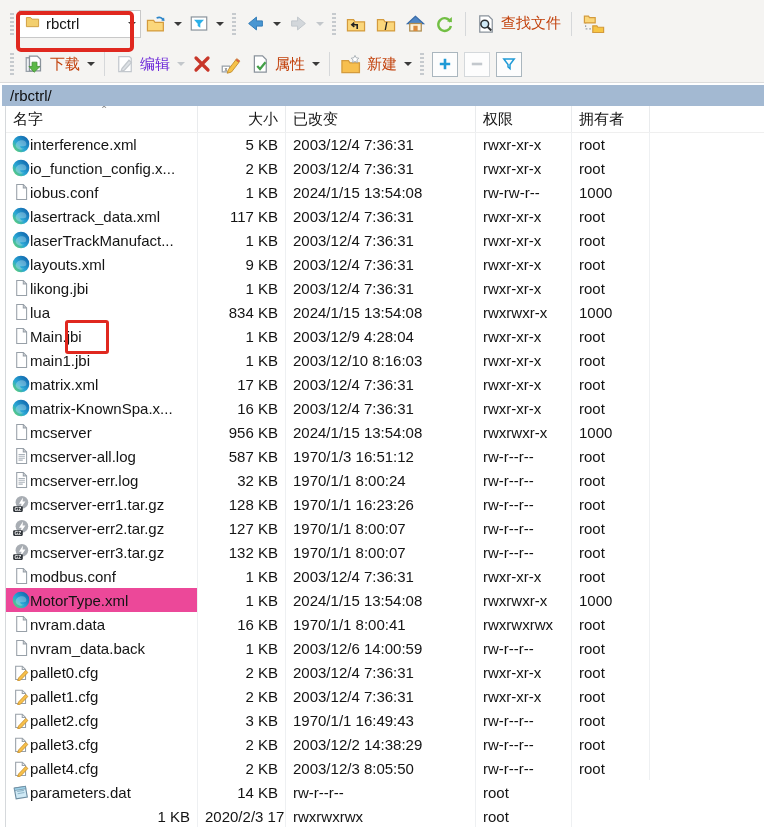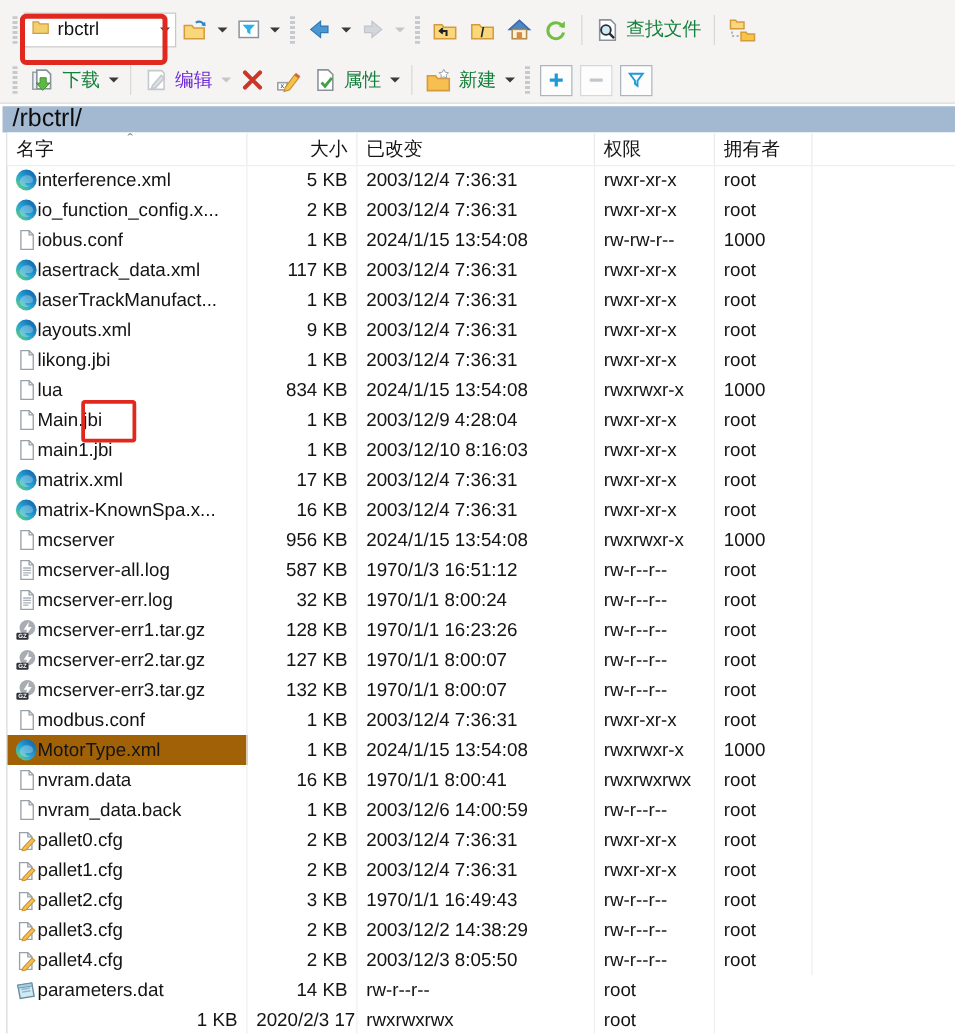--- a/index.html
+++ b/index.html
@@ -7,49 +7,49 @@
           font-family:"Liberation Sans","DejaVu Sans",sans-serif;color:#141414;}
   
   .toolbars{position:absolute;top:0;left:0;right:0;height:82px;background:#f5f4f2;border-bottom:1px solid #dcdcdc;}
   .tb{display:flex;align-items:center;}
   .tb1{height:47px;padding-left:5px;}
   .tb2{height:34px;padding-left:5px;}
   .grip{width:4px;height:22px;margin:0 5px;background:repeating-linear-gradient(to bottom,#c6cace 0 2px,transparent 2px 4px);}
   .sep{width:1px;height:24px;background:#d6d8da;margin:0 6px;}
   .tbtn{display:flex;align-items:center;gap:5px;padding:3px 4px;background:transparent;border:none;cursor:default;}
   .tbtn svg{display:block;}
-  .tlabel{font-size:15px;color:#15803d;white-space:nowrap;}
+  .tlabel{font-size:15px;color:#c2410c;white-space:nowrap;}
   .tlabel.disabled{color:#6d28d9;}
   .dd{width:0;height:0;border-left:4px solid transparent;border-right:4px solid transparent;border-top:4px solid #3a3a3a;margin:0 3px;}
   .dd.disabled{border-top-color:#c3c7cb;}
   .combo{display:flex;align-items:center;width:122px;height:28px;background:#fff;border:1px solid #c8c8c8;padding-left:5px;box-sizing:border-box;}
   .combo .ctext{font-size:15px;margin-left:6px;flex:1;}
   .combo .dd{margin-right:4px;}
   .boxbtn{width:24px;height:23px;border:1px solid #aab6be;background:#fdfdfd;display:flex;align-items:center;justify-content:center;margin:0 3px;}
   .boxbtn.disabled{border-color:#d4d8db;}
   
   .addressbar{position:absolute;top:85px;left:2px;right:0;height:21px;background:#a3b9d2;color:#0d0d0d;
-              font-size:20px;line-height:21px;padding-left:8px;box-sizing:border-box;}
+              font-size:15px;line-height:21px;padding-left:8px;box-sizing:border-box;}
   
   .panel-edge{position:absolute;left:5px;top:106px;bottom:0;width:1px;background:#d6d9dc;}
   .lheader{position:absolute;top:106px;left:6px;right:0;height:26px;display:grid;
            grid-template-columns:192px 88px 190px 96px 78px auto;font-size:15px;align-items:center;
            border-bottom:1px solid #efefef;background:#fff;}
   .hcell{height:100%;display:flex;align-items:center;border-right:1px solid #e9ebed;padding:0 7px;box-sizing:border-box;}
   .hcell:last-child{border-right:none;}
   .h-size{justify-content:flex-end;}
   .sortcaret{position:absolute;left:96px;top:-2px;color:#8a8a8a;font-size:13px;}
   .rows{position:absolute;top:132px;left:6px;right:0;bottom:0;}
   .row{display:grid;grid-template-columns:192px 88px 190px 96px 78px auto;height:24px;font-size:15px;}
   .cell{display:flex;align-items:center;border-right:1px solid #eef0f2;padding:0 7px;box-sizing:border-box;
         white-space:nowrap;overflow:hidden;}
   .cell-fill{border-right:none;}
   .cell-name{padding-left:6px;gap:0;}
   .cell-size{justify-content:flex-end;}
-  .row.selected .cell-name{background:#a16207;}
+  .row.selected .cell-name{background:#ec4899;}
   .ficon{width:18px;height:18px;flex:0 0 18px;display:flex;align-items:center;justify-content:center;}
   .ficon svg{display:block;}
   
   .redbox{position:absolute;border:4px solid #e0281f;border-radius:5px;pointer-events:none;z-index:40;}
   .redbox.small{border-width:3px;border-radius:3px;}
 </style>
 </head>
 <body>
 
 <div class="screen">

